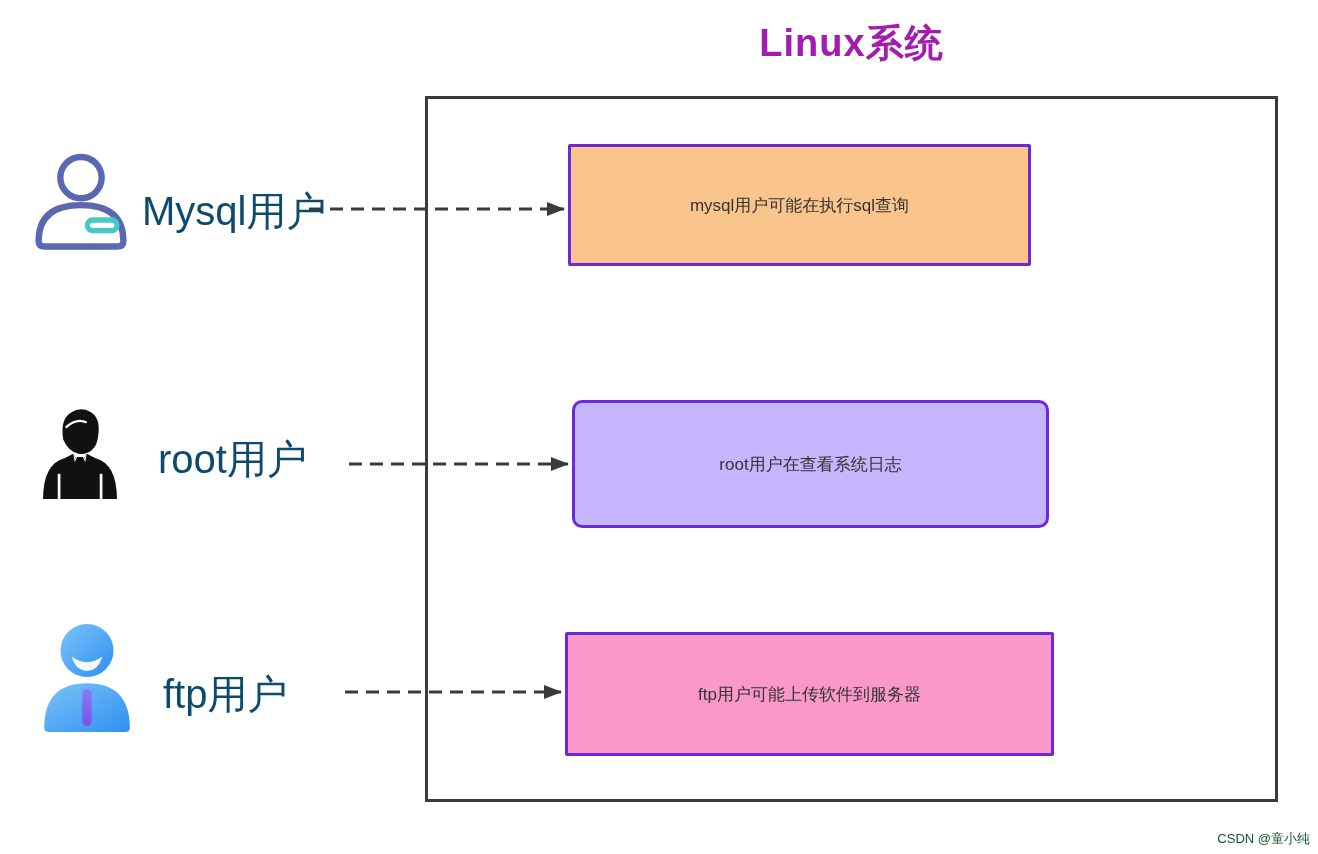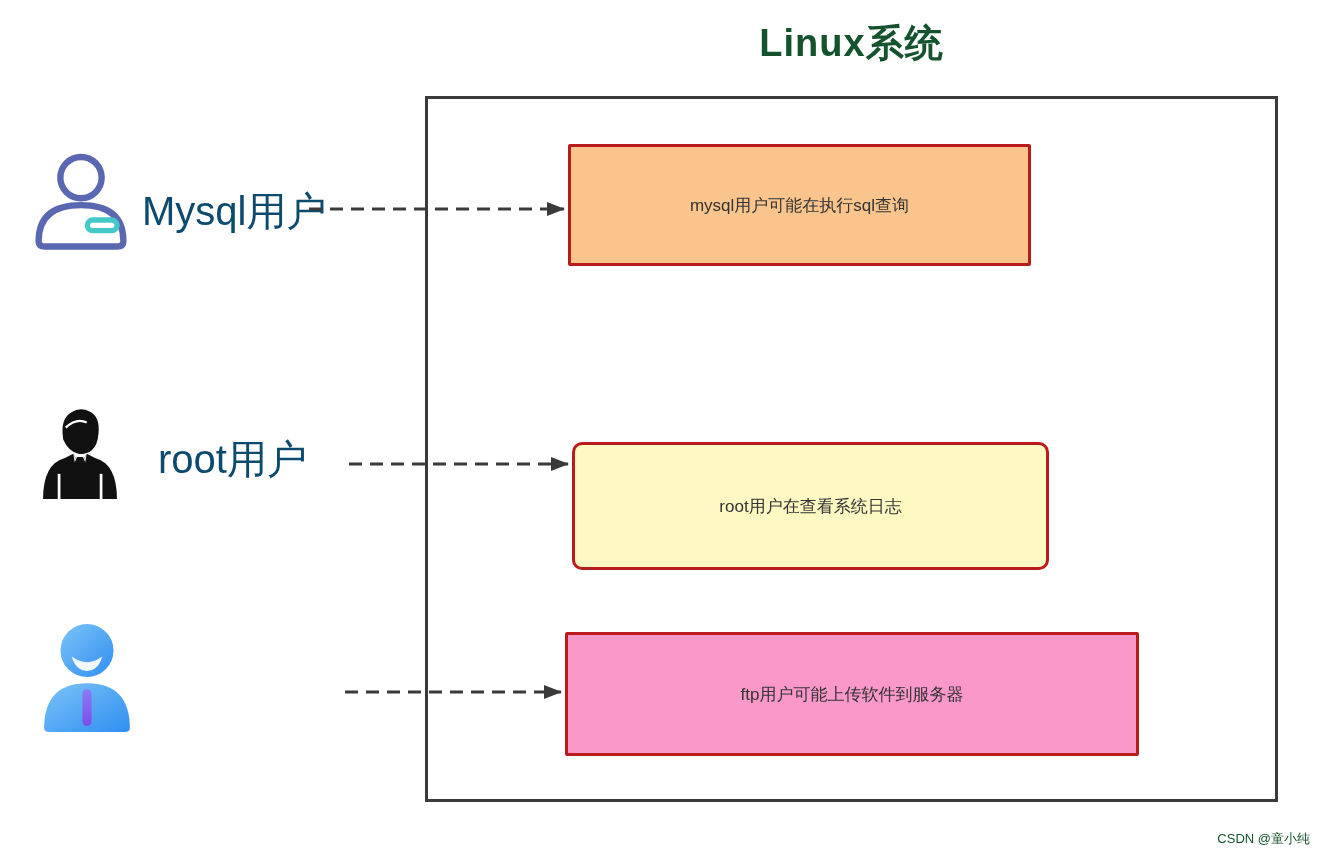--- a/index.html
+++ b/index.html
@@ -16,46 +16,46 @@
     overflow: hidden;
   }
   .diagram-title {
     position: absolute;
     left: 425px;
     top: 18px;
     width: 853px;
     text-align: center;
     font-size: 38px;
     font-weight: bold;
-    color: #14532d;
+    color: #a21caf;
     letter-spacing: 1px;
   }
   .system-frame {
     position: absolute;
     left: 425px;
     top: 96px;
     width: 853px;
     height: 706px;
     border: 3px solid #3a3a3a;
     background: #ffffff;
   }
   .task-box {
     position: absolute;
     display: flex;
     align-items: center;
     justify-content: center;
-    border: 3px solid #b91c1c;
+    border: 3px solid #6d28d9;
     font-size: 17px;
     color: #333333;
     text-align: center;
     padding: 0 12px;
   }
   .task-box.mysql { left: 568px; top: 144px; width: 463px; height: 122px; border-radius: 2px; }
   .task-box.root  { left: 572px; top: 400px; width: 477px; height: 128px; border-radius: 10px; }
-  .task-box.ftp   { left: 565px; top: 632px; width: 574px; height: 124px; border-radius: 2px; }
+  .task-box.ftp   { left: 565px; top: 632px; width: 489px; height: 124px; border-radius: 2px; }
   .user-icon { position: absolute; }
   .user-icon.mysql { left: 28px;  top: 146px; width: 106px; height: 112px; }
   .user-icon.root  { left: 38px;  top: 392px; width: 84px;  height: 120px; }
   .user-icon.ftp   { left: 36px;  top: 612px; width: 102px; height: 128px; }
   .user-icon svg { width: 100%; height: 100%; display: block; }
   .user-label {
     position: absolute;
     font-size: 40px;
     color: #0c4a6e;
     white-space: nowrap;
@@ -104,21 +104,21 @@
       <path d="M31 32 Q44 16 58 24 L70 30 L69 22 Q60 8 44 11 Q30 16 31 32 Z" fill="#111111"></path>
       <path d="M33 31 Q46 19 58 25" stroke="#ffffff" stroke-width="2.6" fill="none"></path>
       <path d="M6 116 Q6 74 32 67 L42 62 L50 76 L58 62 L68 67 Q94 74 94 116 Z" fill="#111111"></path>
       <path d="M42 62 L50 78 L58 62 L54 84 L46 84 Z" fill="#ffffff"></path>
       <path d="M46.5 66 L53.5 66 L57 74 L52.5 102 L47.5 102 L43 74 Z" fill="#111111"></path>
       <rect x="23.5" y="86" width="3.2" height="30" fill="#ffffff"></rect>
       <rect x="73.5" y="86" width="3.2" height="30" fill="#ffffff"></rect>
     </svg>
   </div>
   <div class="user-label root">root用户</div>
-  <div class="task-box root" style="background-color: #fef9c3; margin-top: 42px;">
+  <div class="task-box root" style="background-color: #c4b5fd;">
     <span>root用户在查看系统日志</span>
   </div>
 
   <div class="user-icon ftp">
     <svg viewBox="0 0 100 110">
       <defs>
         <linearGradient id="blueGrad" x1="0" y1="0" x2="1" y2="1">
           <stop offset="0" stop-color="#7cc3f7"></stop>
           <stop offset="1" stop-color="#2f8ff2"></stop>
         </linearGradient>
@@ -126,20 +126,21 @@
           <stop offset="0" stop-color="#8a7bf5"></stop>
           <stop offset="1" stop-color="#7c4fe8"></stop>
         </linearGradient>
       </defs>
       <circle cx="50" cy="30" r="26" fill="url(#blueGrad)"></circle>
       <path d="M35 36 Q50 47 65 36 Q61 50 50 50 Q39 50 35 36 Z" fill="#f2f7fc"></path>
       <path d="M8 106 Q8 62 50 62 Q92 62 92 106 Q92 110 87 110 L13 110 Q8 110 8 106 Z" fill="url(#blueGrad)"></path>
       <rect x="45.5" y="68" width="9" height="36" rx="4.5" fill="url(#tieGrad)"></rect>
     </svg>
   </div>
+  <div class="user-label ftp">ftp用户</div>
   <div class="task-box ftp" style="background-color: rgb(249, 152, 201);">
     <span>ftp用户可能上传软件到服务器</span>
   </div>
 
   <svg class="arrows-layer" viewBox="0 0 1318 854">
     <defs>
       <marker id="arrowHead" markerUnits="userSpaceOnUse" markerWidth="18" markerHeight="14" refX="17" refY="7" orient="auto">
         <path d="M0 0 L18 7 L0 14 Z" fill="#3a3a3a"></path>
       </marker>
     </defs>

